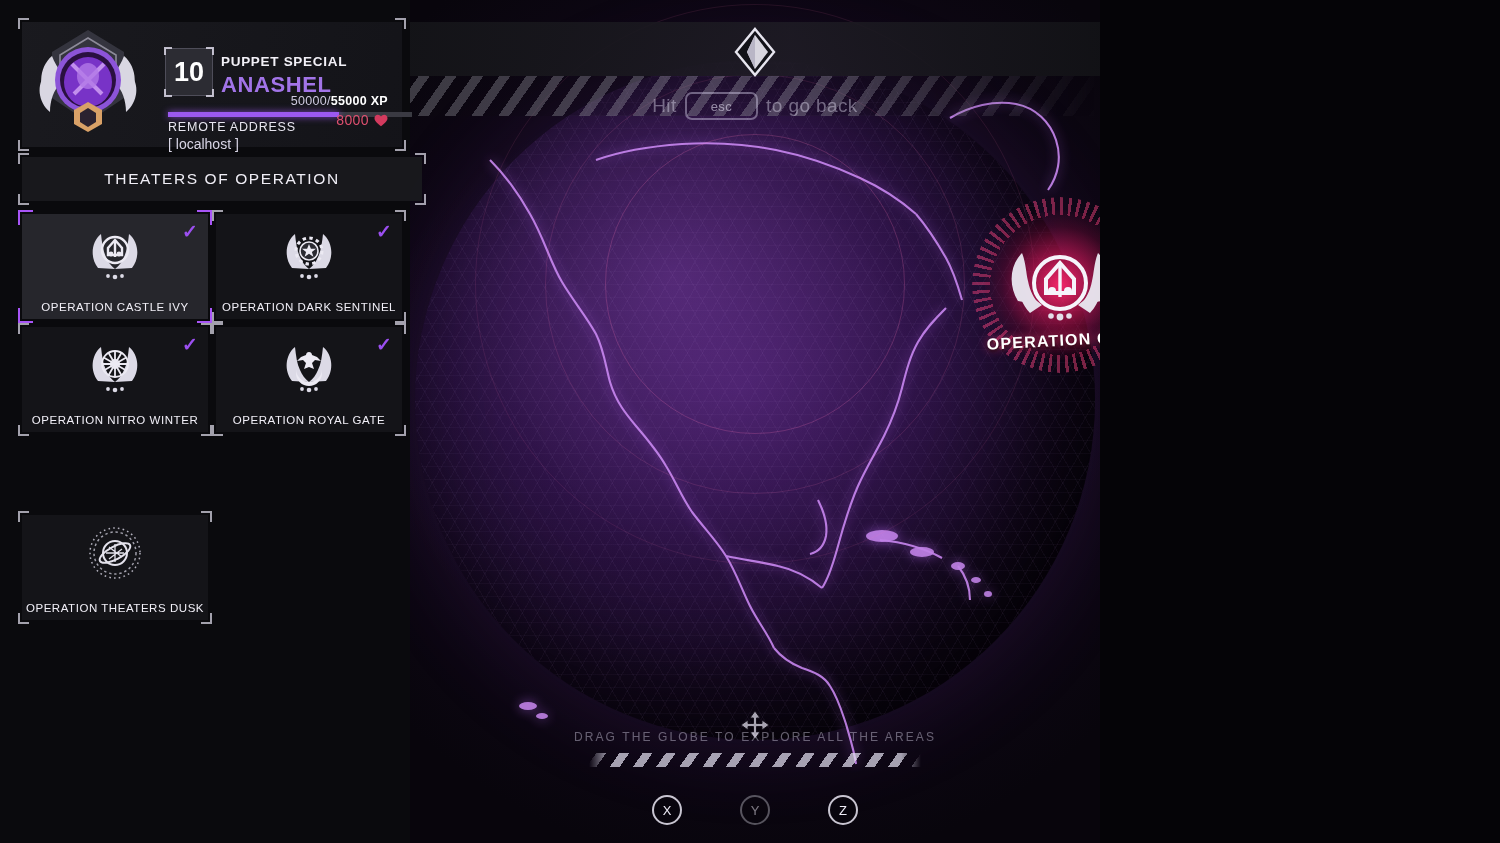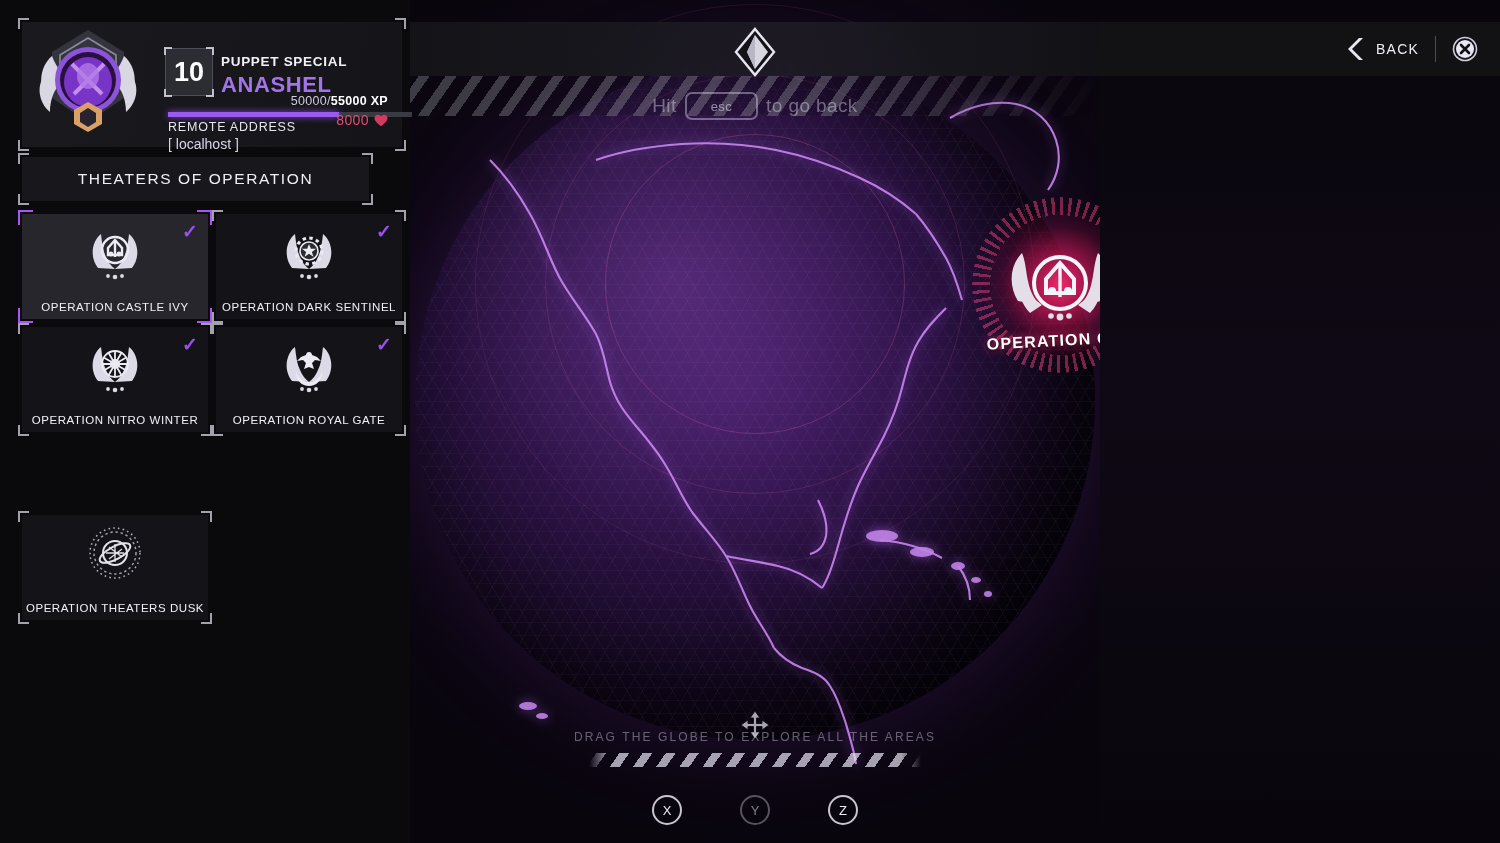--- a/index.html
+++ b/index.html
@@ -151,21 +151,21 @@
   #player-name { position: absolute; left: 199px; top: 50px; font-size: 22px; font-weight: 700; letter-spacing: .6px; color: #a274e8; text-align: right; }
   #xp-text { position: absolute; right: 14px; top: 72px; font-size: 12.5px; color: #cfcbe0; letter-spacing: .3px; }
   #xp-text b { color: #fff; }
   #xp-bar { position: absolute; left: 146px; top: 90px; width: 244px; height: 5px; background: #3a3a42; }
   #xp-fill { height: 100%; background: #9b59f0; box-shadow: 0 0 7px rgba(155,89,240,.8); }
   #coins { position: absolute; right: 14px; top: 90px; font-size: 14px; color: #e05070; letter-spacing: .4px; display: flex; align-items: center; gap: 5px; }
   #remote-label { position: absolute; left: 146px; top: 98px; font-size: 12.5px; letter-spacing: .8px; color: #e7e5ef; }
   #remote-value { position: absolute; left: 146px; top: 114px; font-size: 14px; color: #d9d6e6; }
 
   .section-header {
-    position: absolute; left: 22px; width: 347px; height: 44px;
+    position: absolute; left: 22px; width: 400px; height: 44px;
     background: rgba(25,25,30,.95);
     display: flex; align-items: center; justify-content: center;
     font-size: 15.5px; letter-spacing: 1.6px; color: #f0eef6;
   }
   #hdr-theaters { top: 157px; }
   #hdr-special { top: 458px; }
 
   .op-grid { position: absolute; left: 22px; width: 380px; display: grid; grid-template-columns: 186px 186px; gap: 8px; }
   #theater-grid { top: 214px; }
   #special-grid { top: 515px; }
@@ -492,31 +492,13 @@
             <g stroke="#e4e2ec" stroke-width="1.3">
               <path d="M-9 0 L9 0 M-6 -6 L7 4 M-6 6 L7 -4 M0 -9 L0 9"></path>
             </g>
           </g>
         </svg>
         <span class="op-label">OPERATION THEATERS DUSK</span>
       </div>
     </div>
   </div>
 
-  <div id="right-panel">
-
-    <div id="topbar">
-      <div id="back-button">
-        <svg width="20" height="26" viewBox="0 0 20 26">
-          <path d="M16 2 L5 13 L16 24 L12 24 L1 13 L12 2 Z" fill="#e9e7f1"></path>
-        </svg>
-        <span class="lbl">BACK</span>
-      </div>
-      <div class="divider"></div>
-      <svg id="close-button" viewBox="0 0 26 26">
-        <circle cx="13" cy="13" r="11.5" fill="#121216" stroke="#cfcddb" stroke-width="1.6"></circle>
-        <circle cx="13" cy="13" r="9" fill="#e9e7f1"></circle>
-        <path d="M9 9 L17 17 M17 9 L9 17" stroke="#121216" stroke-width="2.6" stroke-linecap="round"></path>
-      </svg>
-    </div>
-
-  </div>
 </div>
 
 </body></html>

